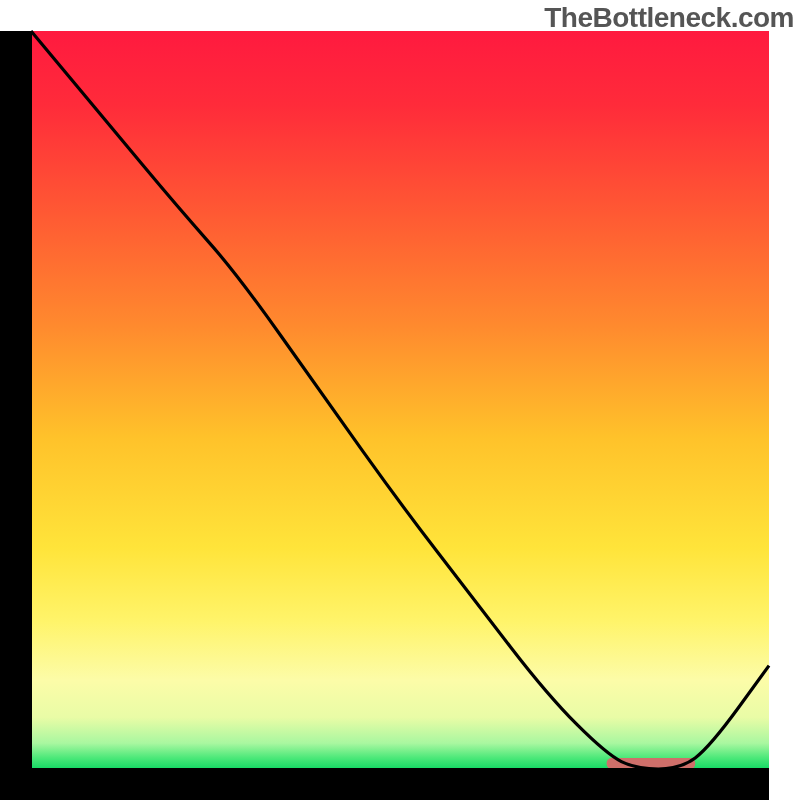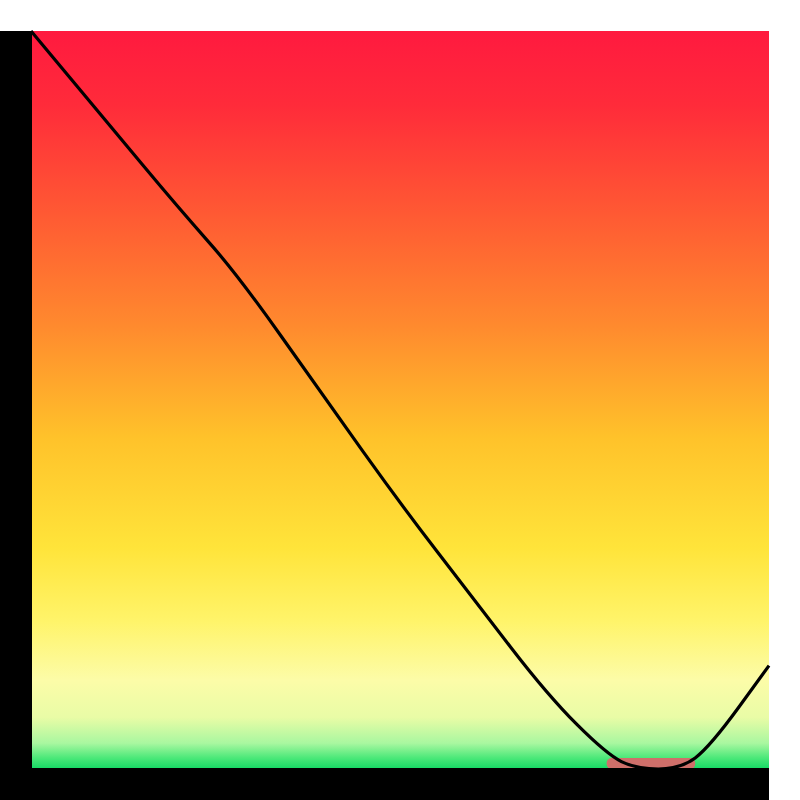--- a/index.html
+++ b/index.html
@@ -26,20 +26,21 @@
     letter-spacing: -0.5px;
   }
   svg {
     display: block;
   }
 </style>
 </head>
 <body>
 
 <div class="frame">
+  <div class="watermark">TheBottleneck.com</div>
 
   <svg id="chart-svg" width="800" height="800">
     <defs>
       <linearGradient id="bg-grad" x1="0" y1="0" x2="0" y2="1">
           <stop offset="0%" stop-color="#ff1a3f"></stop>
           <stop offset="10%" stop-color="#ff2b3a"></stop>
           <stop offset="25%" stop-color="#ff5a33"></stop>
           <stop offset="40%" stop-color="#ff8a2e"></stop>
           <stop offset="55.00000000000001%" stop-color="#ffc22a"></stop>
           <stop offset="70%" stop-color="#ffe43a"></stop>

